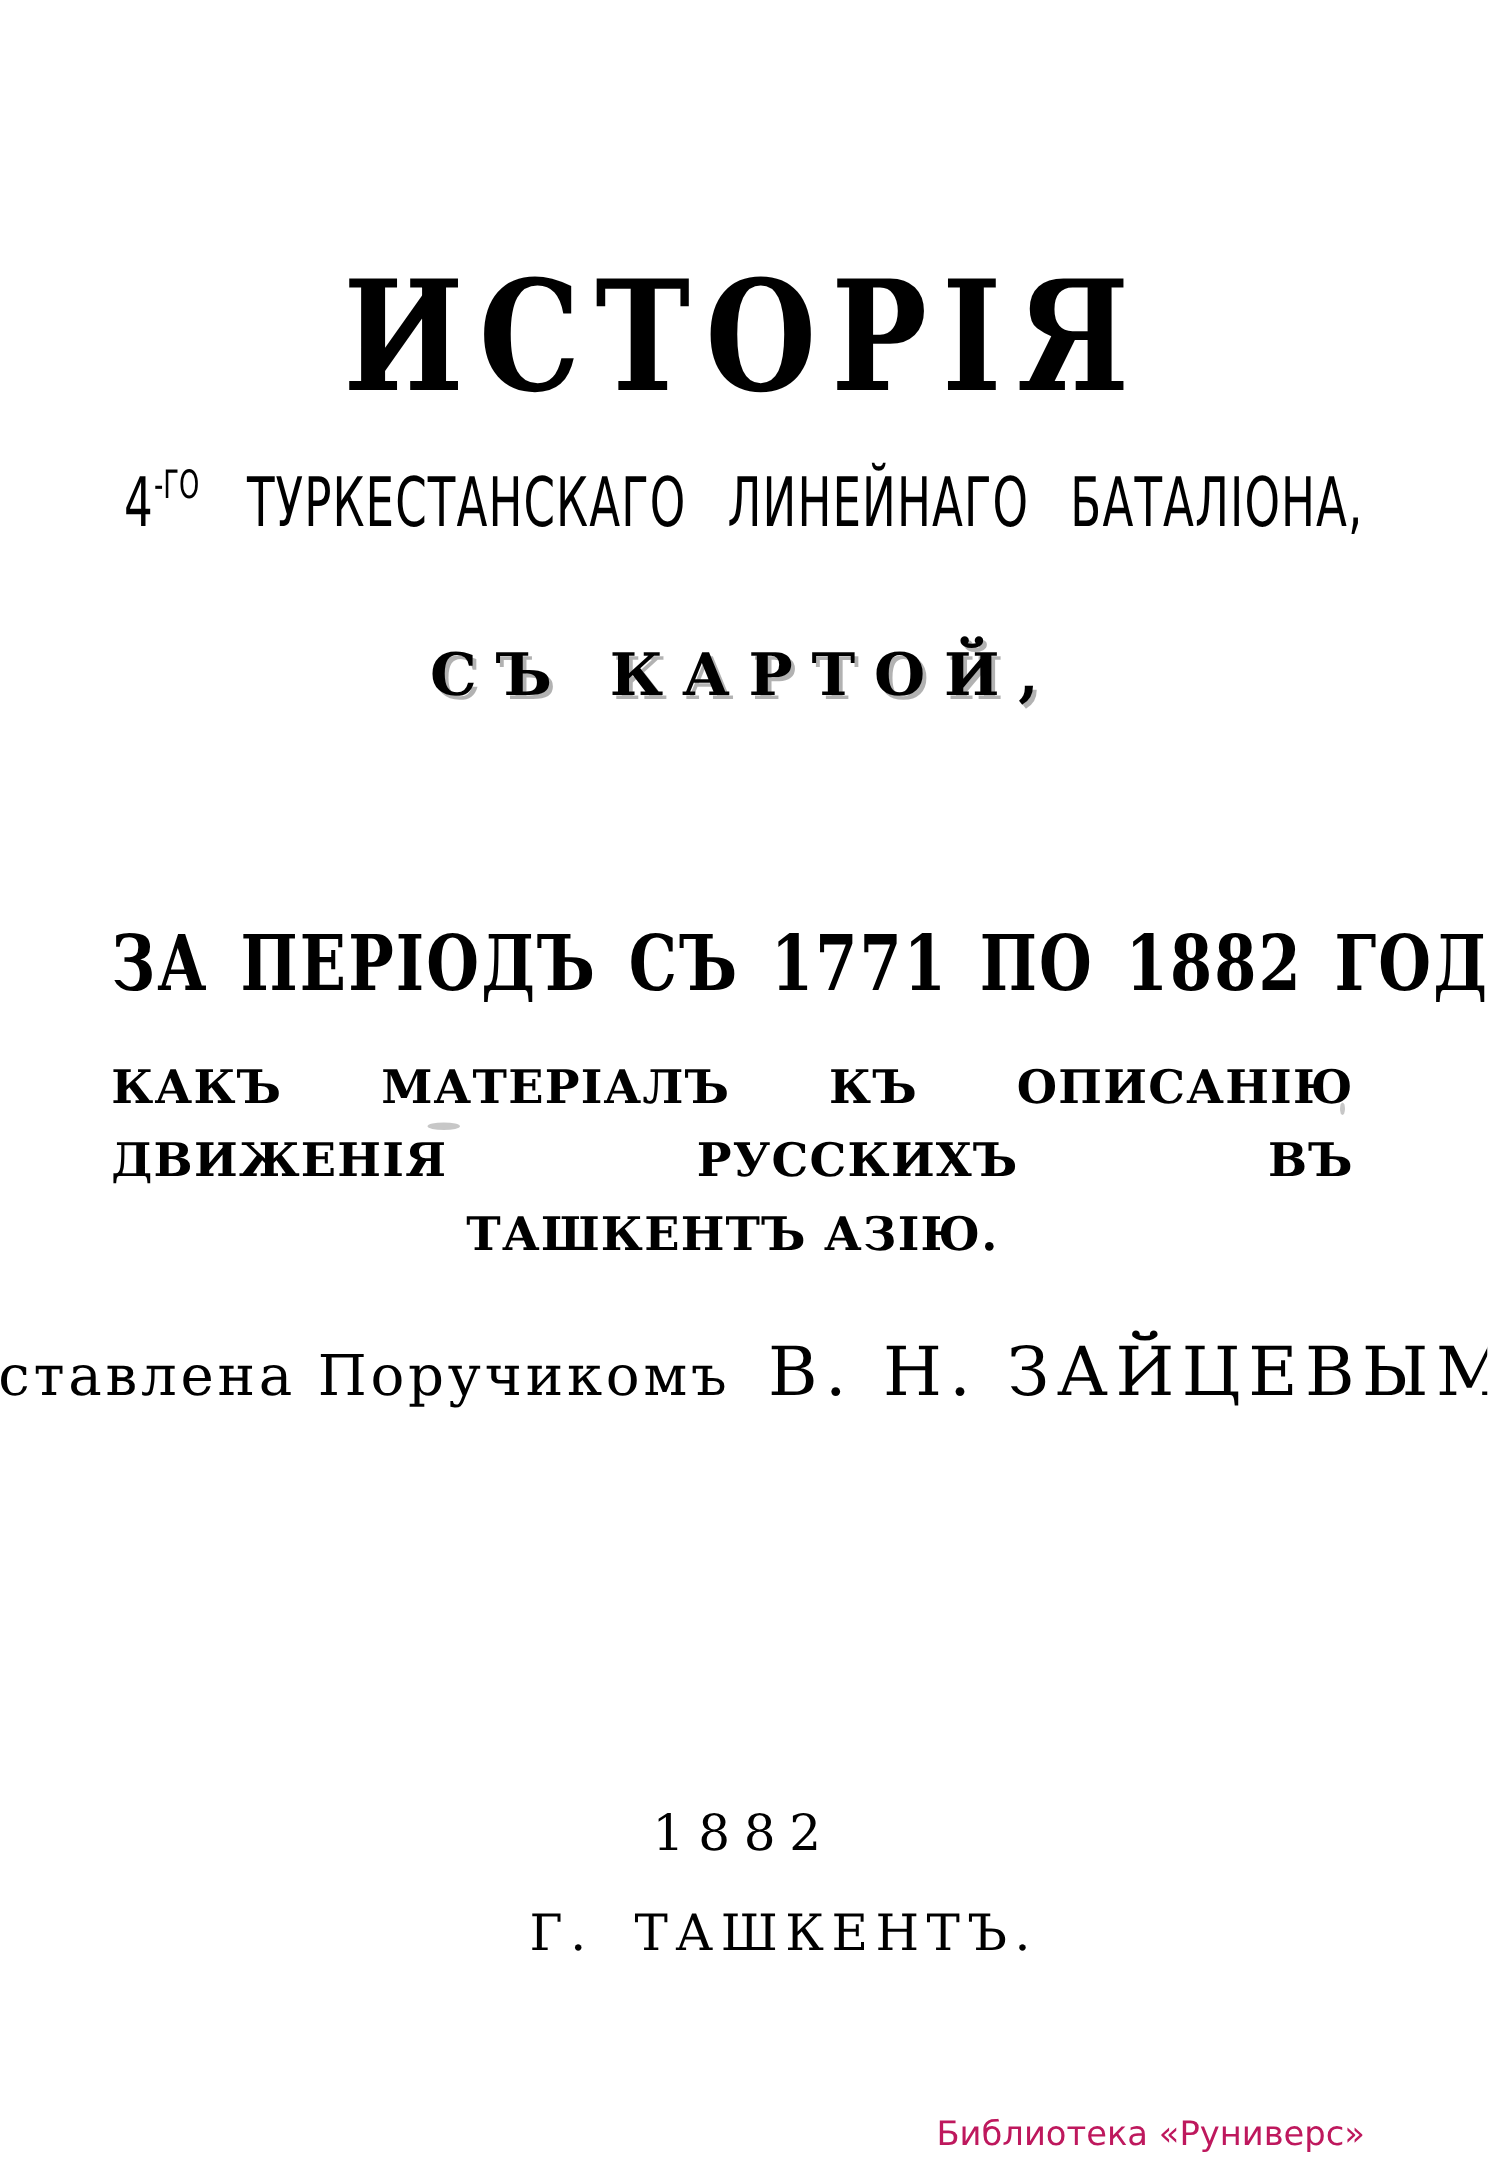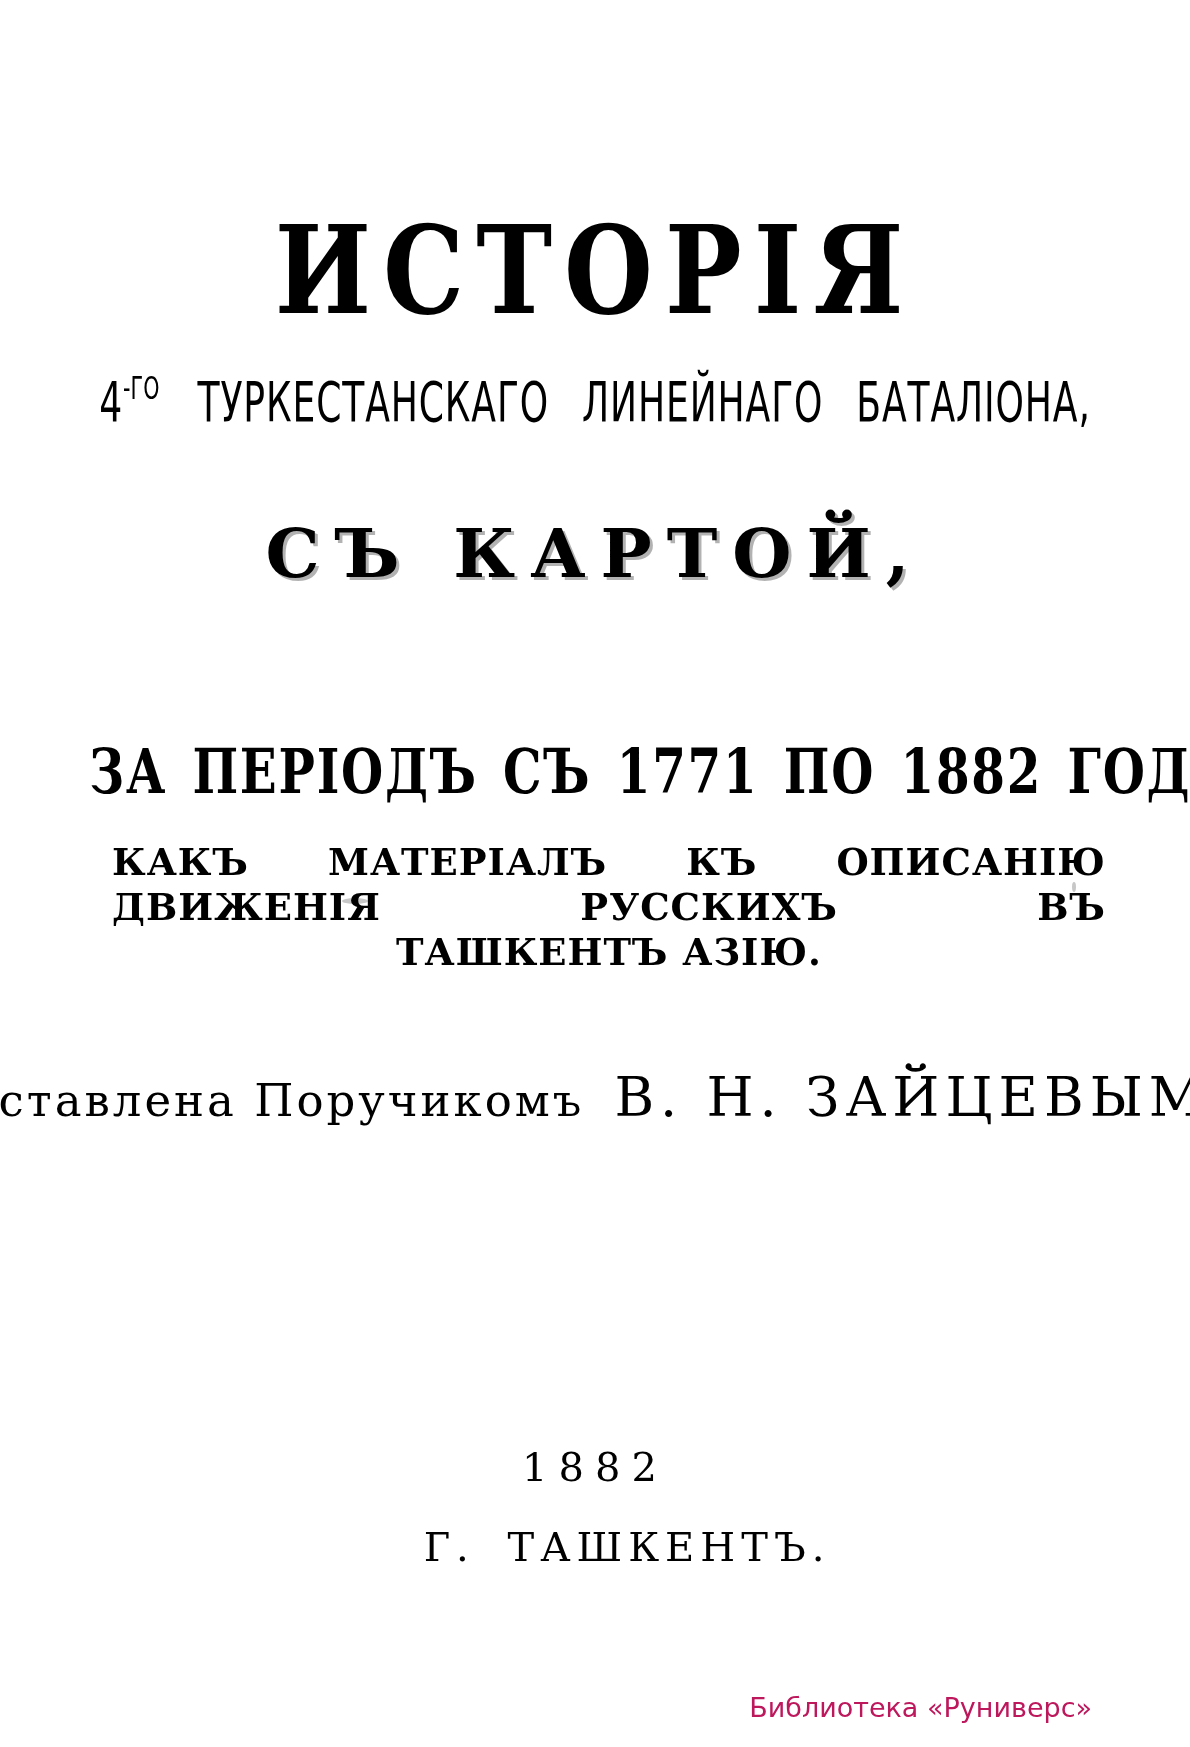--- a/index.html
+++ b/index.html
@@ -45,44 +45,44 @@
   }
   .unit-line .ordinal {
     font-size: 24px;
     vertical-align: 17px;
     letter-spacing: 0;
     padding-right: 6px;
   }
   
   .with-map {
     top: 513px;
-    font-size: 68px;
+    font-size: 47px;
     font-weight: bold;
     letter-spacing: 15px;
     text-shadow: 3px 3px 0 rgba(0,0,0,0.30);
   }
   
   .period-line {
     top: 735px;
     font-size: 57px;
     font-weight: bold;
     letter-spacing: 2px;
     word-spacing: 8px;
     transform: scale(0.85, 1.08);
     transform-origin: top center;
   }
   
   .purpose-block {
     position: absolute;
     top: 840px;
-    left: 112px;
+    left: 89px;
     width: 994px;
     font-size: 37px;
     font-weight: bold;
-    line-height: 45px;
+    line-height: 59px;
   }
   .purpose-line-1 {
     text-align: justify;
     text-align-last: justify;
     letter-spacing: 1px;
   }
   .purpose-line-2 {
     text-align: center;
     letter-spacing: 1px;
   }

